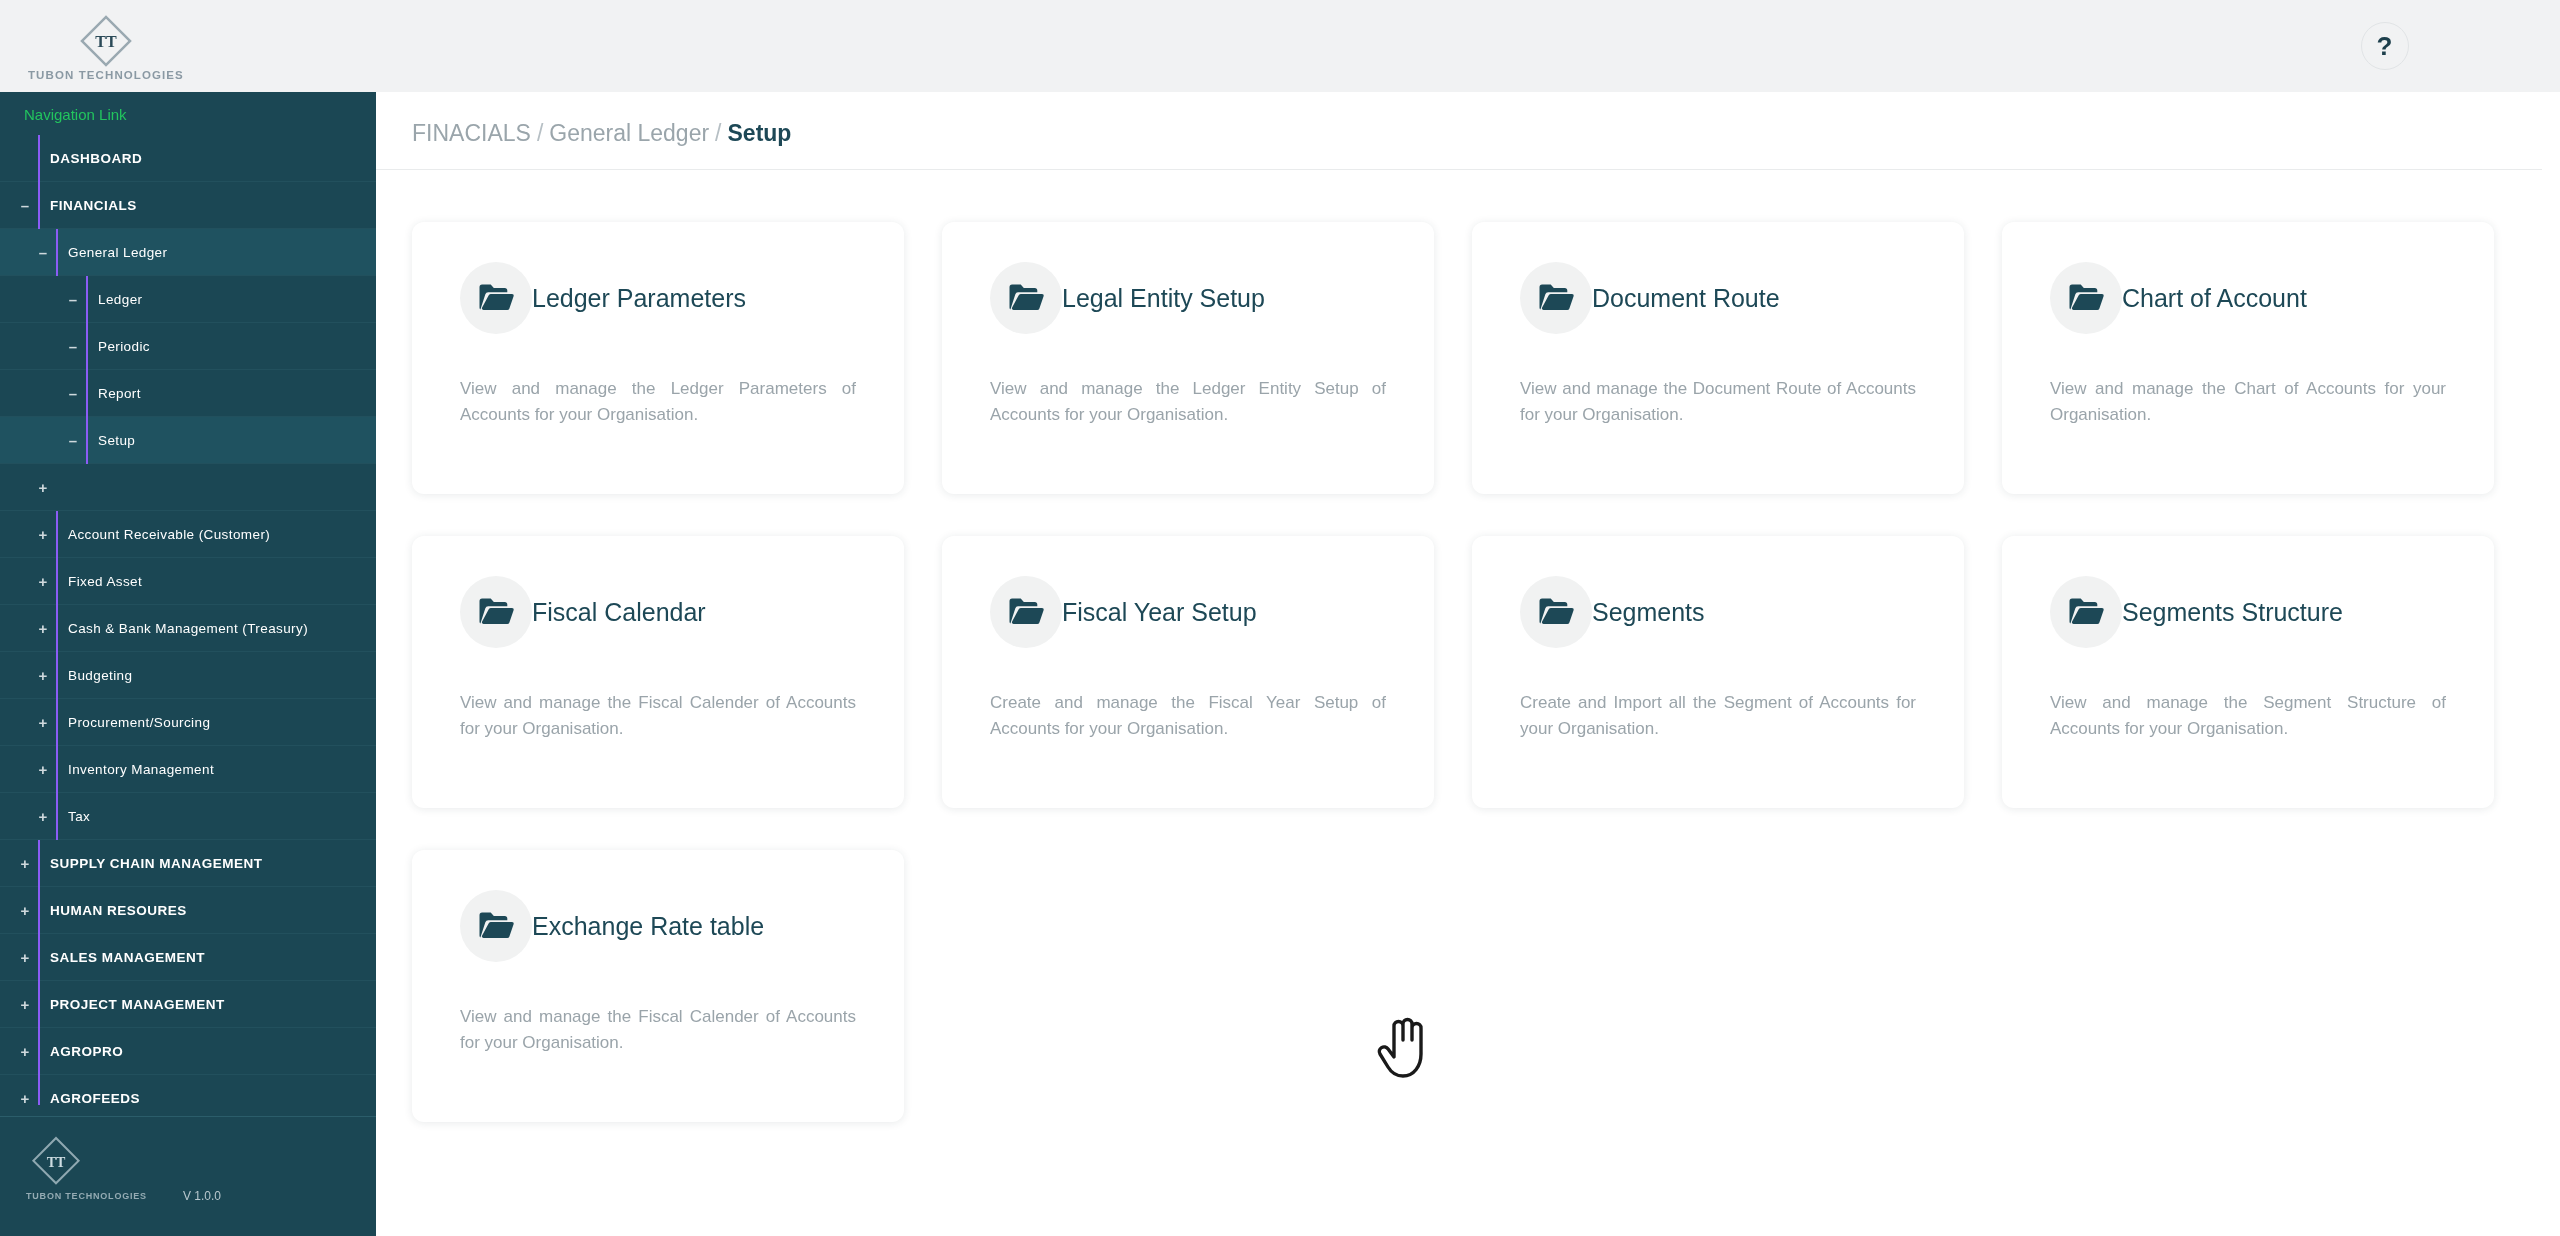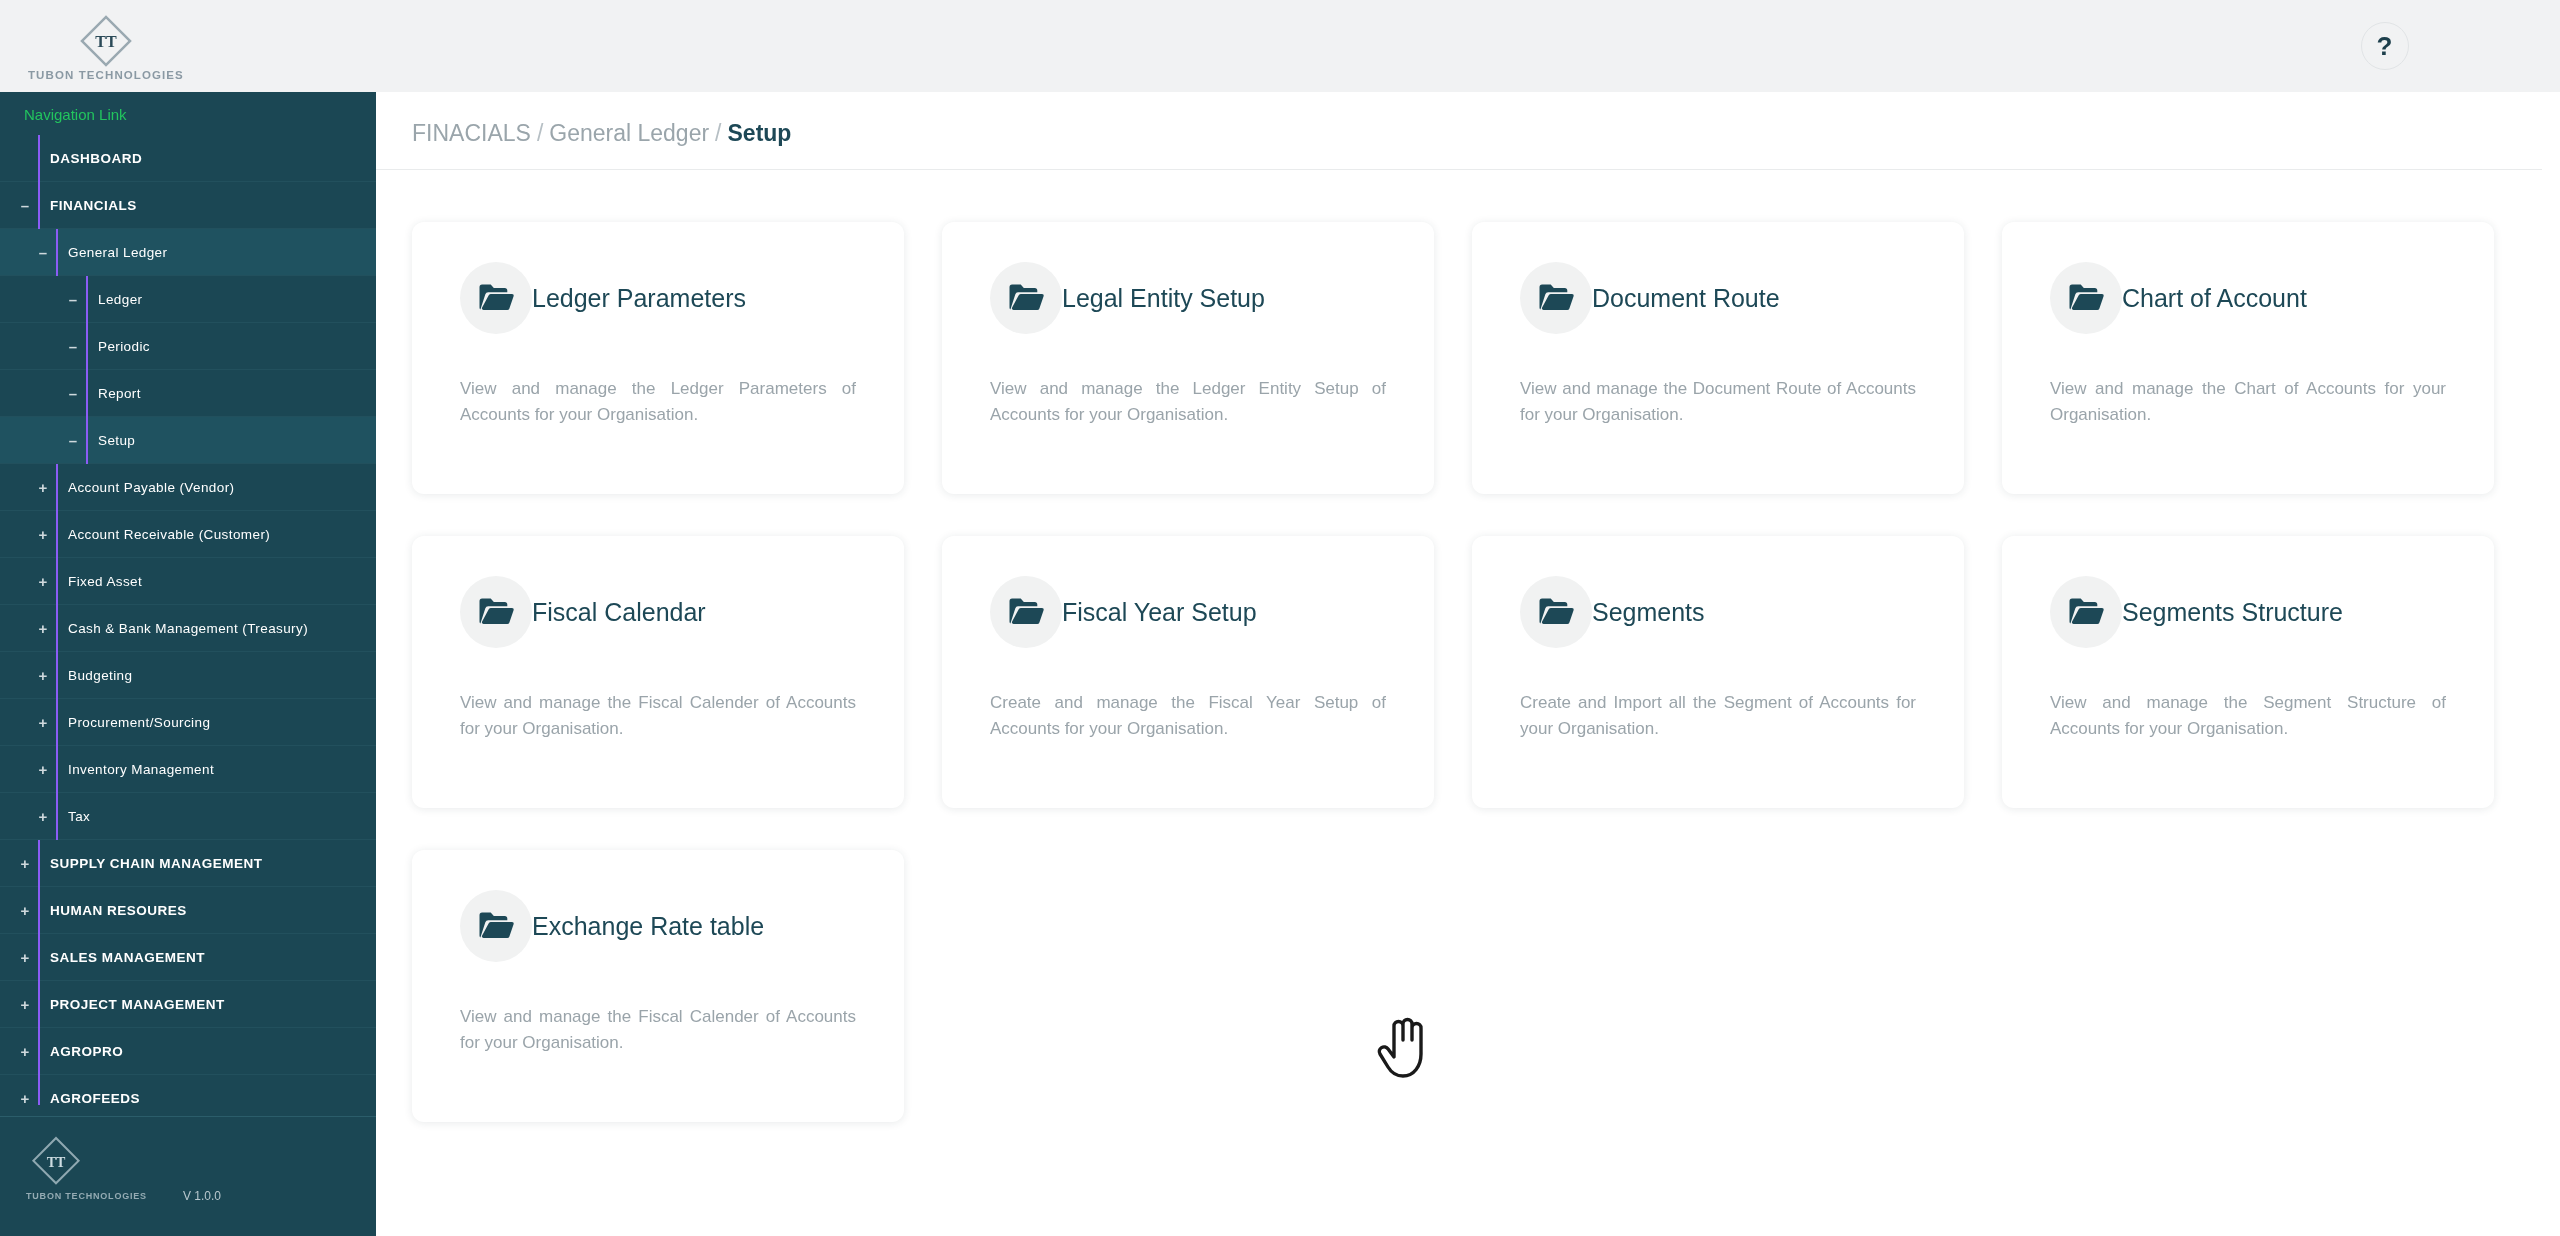--- a/index.html
+++ b/index.html
@@ -376,21 +376,20 @@
         <div class="nav-item lvl2">
           <span class="toggle">–</span>
           <span class="lbl">Report</span>
         </div>
         <div class="nav-item lvl2 active">
           <span class="toggle">–</span>
           <span class="lbl">Setup</span>
         </div>
         <div class="nav-item lvl1">
           <span class="toggle">+</span>
-          <span class="lbl">Account Payable (Vendor)</span>
         </div>
         <div class="nav-item lvl1">
           <span class="toggle">+</span>
           <span class="lbl">Account Receivable (Customer)</span>
         </div>
         <div class="nav-item lvl1">
           <span class="toggle">+</span>
           <span class="lbl">Fixed Asset</span>
         </div>
         <div class="nav-item lvl1">

